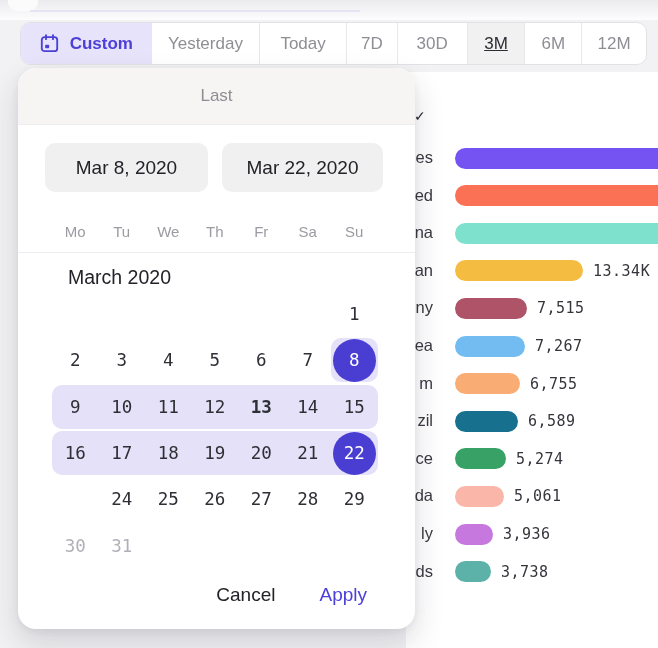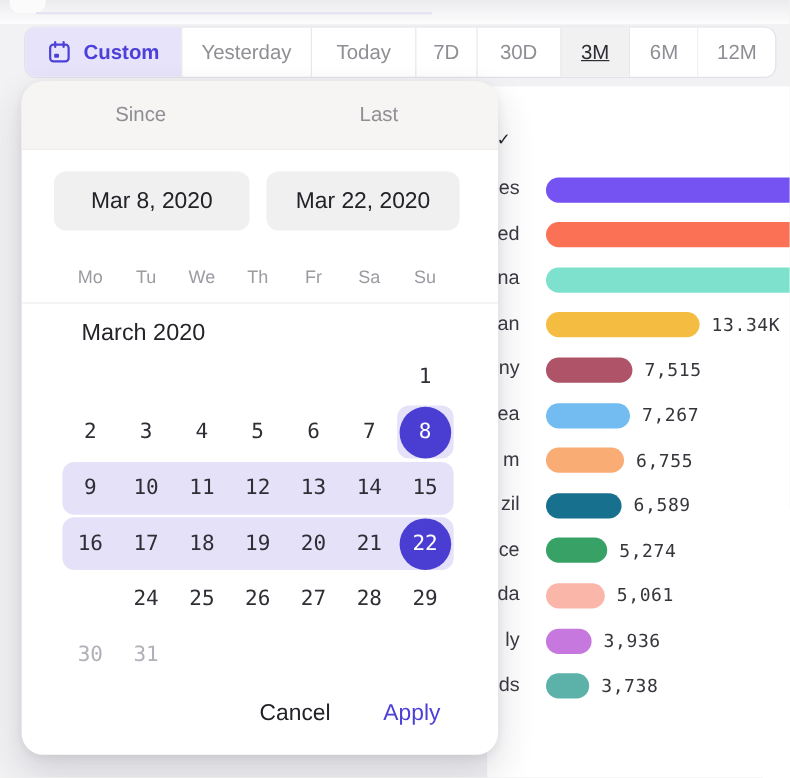--- a/index.html
+++ b/index.html
@@ -162,23 +162,20 @@
       <div class="seg" style="width: 51px;">7D</div>
       <div class="seg" style="width: 70px;">30D</div>
       <div class="seg sel" style="width: 58px; text-decoration: underline;">3M</div>
       <div class="seg" style="width: 57px;">6M</div>
       <div class="seg last" style="width: 65px;">12M</div>
     </div>
 
   <div class="popup">
     <div class="popup-header" id="tabs-bar">
         <div class="tab">
-          <span>Since</span>
-        </div>
-        <div class="tab">
           <span>Last</span>
         </div>
       </div>
 
     <div class="date-input start">Mar 8, 2020</div>
     <div class="date-input end">Mar 22, 2020</div>
 
     <div class="weekdays" id="weekday-row">
         <span>Mo</span>
         <span>Tu</span>
@@ -206,21 +203,21 @@
           <div class="day" style="left: 279px;">
             <div class="circ">8</div>
           </div>
         </div>
         <div class="cal-row" style="top: 92.6px;">
           <div class="band" style="left: 0px; width: 325.5px;"></div>
           <div class="day" style="left: 0px;">9</div>
           <div class="day" style="left: 46.5px;">10</div>
           <div class="day" style="left: 93px;">11</div>
           <div class="day" style="left: 139.5px;">12</div>
-          <div class="day" style="left: 186px;">13</div>
+          <div class="day" style="left: 186px; font-weight: bold;">13</div>
           <div class="day" style="left: 232.5px;">14</div>
           <div class="day" style="left: 279px;">15</div>
         </div>
         <div class="cal-row" style="top: 138.9px;">
           <div class="band" style="left: 0px; width: 325.5px;"></div>
           <div class="day" style="left: 0px;">16</div>
           <div class="day" style="left: 46.5px;">17</div>
           <div class="day" style="left: 93px;">18</div>
           <div class="day" style="left: 139.5px;">19</div>
           <div class="day" style="left: 186px;">20</div>

